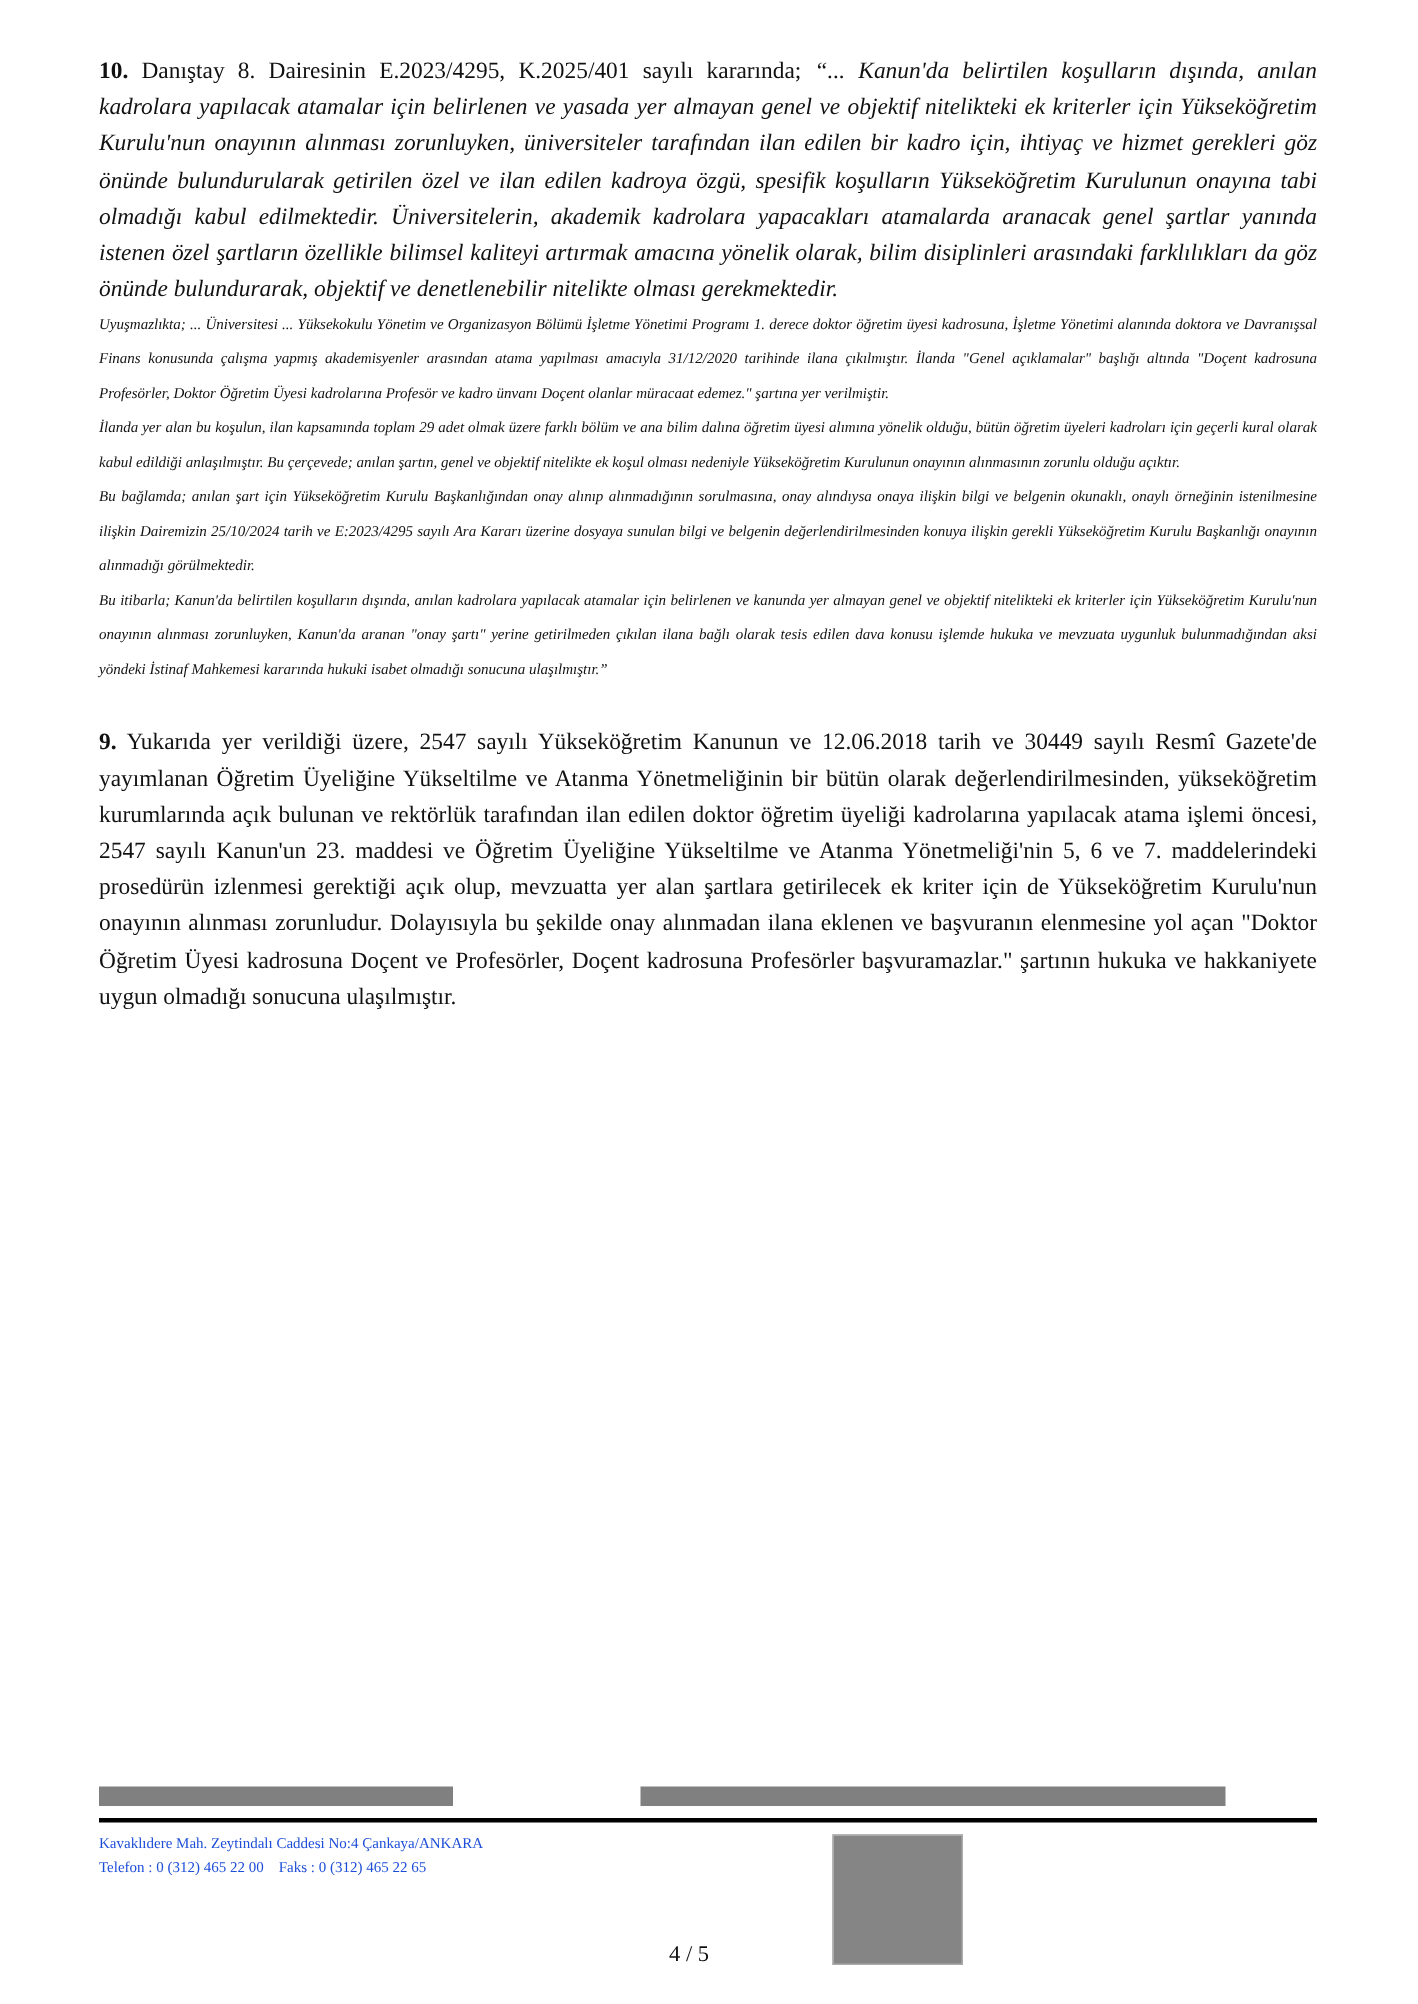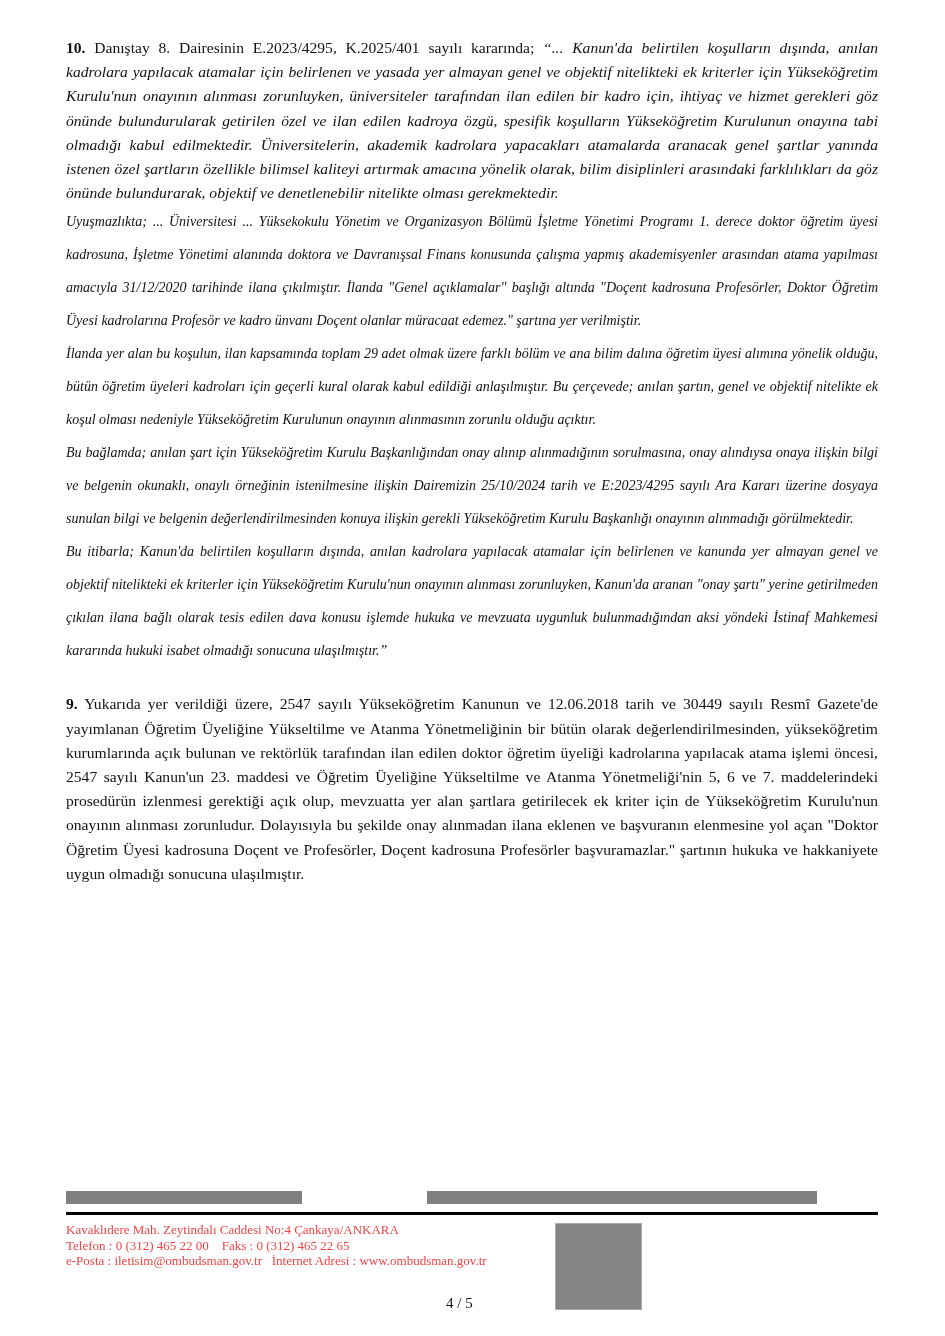--- a/index.html
+++ b/index.html
@@ -11,39 +11,39 @@
   .page { position: absolute; left: 0; top: 0; width: 945px; height: 1336px; }
   .body-text {
     position: absolute; left: 66px; top: 36px; width: 812px;
   }
   .para {
     font-size: 15.6px; line-height: 24.2px; text-align: justify;
     margin: 0;
   }
   .para .num { font-weight: bold; font-style: normal; }
   .para .plain { font-style: normal; }
-  .quote-line { font-style: italic; margin: 0; font-size: 14px; line-height: 33px; text-align: justify; }
+  .quote-line { font-style: italic; margin: 0; font-size: 10px; line-height: 23px; text-align: justify; }
   .p10 { margin-bottom: 0; }
   .p11 { margin-top: 25px; }
   .p12 { margin-top: 25px; }
   .esign {
     position: absolute; left: 0; width: 945px; top: 1161px;
     text-align: center; color: #c0292d; font-size: 12.5px;
   }
   .bar {
     position: absolute; top: 1191px; height: 13px; background: #808080;
   }
   .bar-left { left: 66px; width: 236px; }
   .bar-right { left: 427px; width: 390px; }
   .rule {
     position: absolute; left: 66px; top: 1212px; width: 812px; height: 3px; background: #000000;
   }
   .footer {
     position: absolute; left: 66px; top: 1222px; width: 500px;
-    font-size: 13px; line-height: 15.6px; color: #ef4444;
+    font-size: 10px; line-height: 15.6px; color: #1d4ed8;
   }
   .footer .line { white-space: pre; }
   .pageno {
     position: absolute; left: 446px; top: 1295px; font-size: 15px;
   }
   .qr-box {
     position: absolute; left: 555px; top: 1223px; width: 85px; height: 85px; background: #858585;
     border: 1px solid #aaaaaa;
   }
 </style>
@@ -74,19 +74,18 @@
 
 
   <div class="bar bar-left"></div>
   <div class="bar bar-right"></div>
 
   <div class="rule"></div>
 
   <div class="footer">
     <div class="line">Kavaklıdere Mah. Zeytindalı Caddesi No:4 Çankaya/ANKARA</div>
     <div class="line">Telefon : 0 (312) 465 22 00    Faks : 0 (312) 465 22 65</div>
-    <div class="line">e-Posta : iletisim@ombudsman.gov.tr   İnternet Adresi : www.ombudsman.gov.tr</div>
   </div>
 
   <div class="pageno">4 / 5</div>
 
   <div class="qr-box"></div>
 </div>
 
 </body></html>

